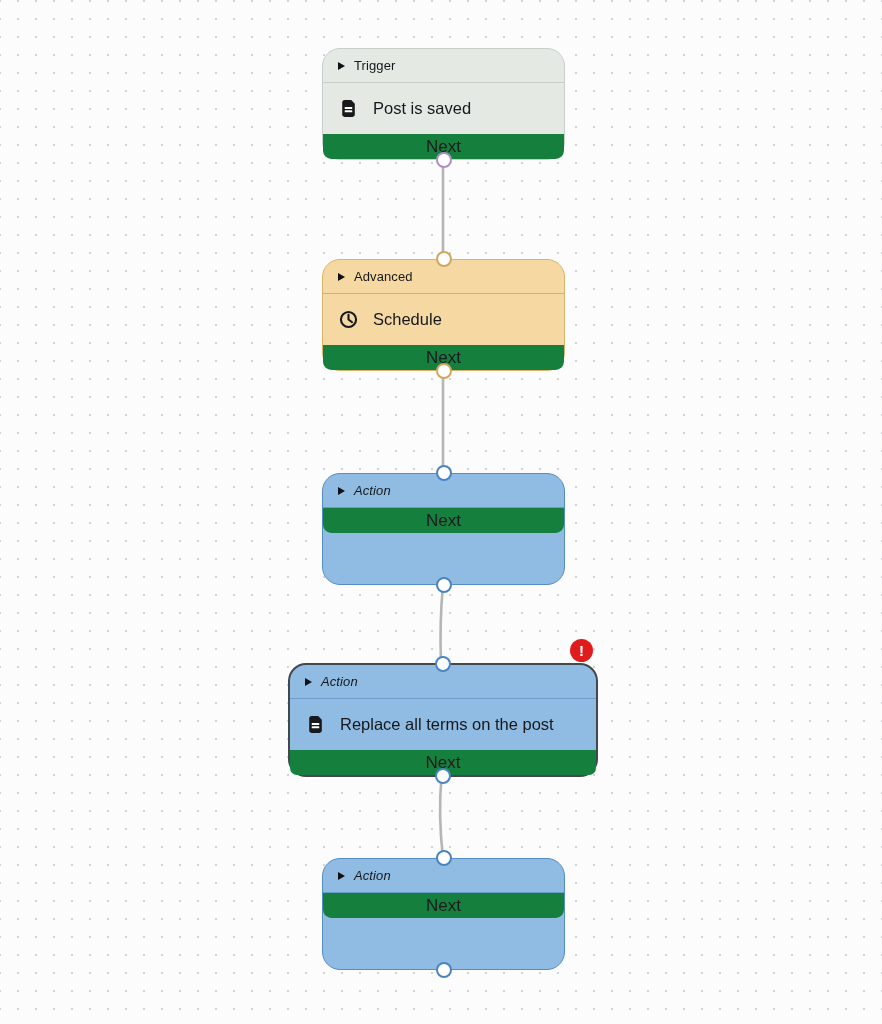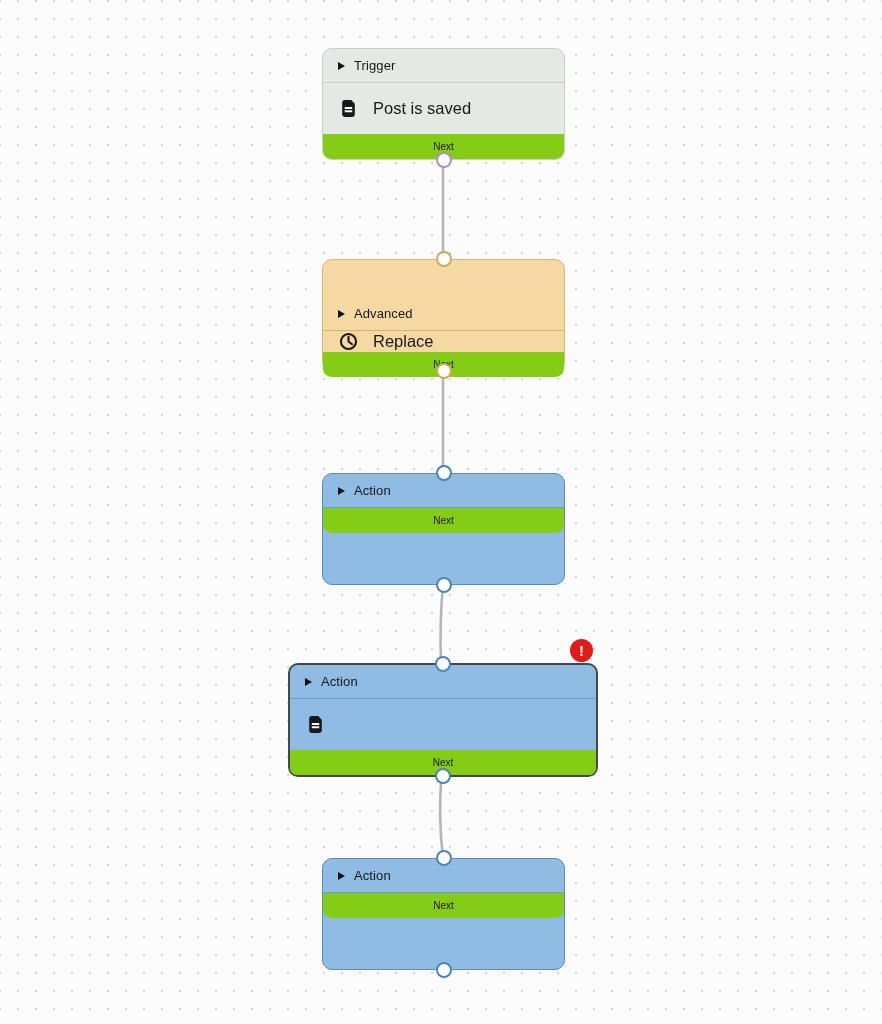--- a/index.html
+++ b/index.html
@@ -20,21 +20,21 @@
   .edges {
     position: absolute; left: 0; top: 0; z-index: 1;
   }
   .edges path {
     stroke: #b5b5b7; stroke-width: 2.6; fill: none; stroke-linecap: round;
   }
   .node {
     position: absolute;
     box-sizing: border-box;
     display: flex; flex-direction: column;
-    border-radius: 10px;
+    border-radius: 18px;
     border: 1.5px solid;
     z-index: 2;
   }
   .node-header {
     height: 33px; flex: 0 0 33px;
     display: flex; align-items: center; gap: 9px;
     padding: 0 15px;
     border-bottom: 1px solid;
     font-size: 13px; color: #16181b;
     letter-spacing: 0.1px;
@@ -48,32 +48,32 @@
   }
   .node-body {
     flex: 1 1 auto;
     display: flex; align-items: center; gap: 14px;
     padding: 0 15px;
     font-size: 16.5px; color: #15181c;
   }
   .node-body svg { flex: 0 0 auto; display: block; }
   .node-footer {
     height: 25px; flex: 0 0 25px;
-    background: #84cc16;
+    background: #15803d;
     border-radius: 0 0 8.5px 8.5px;
     display: flex; align-items: center; justify-content: center;
-    font-size: 10px; color: #1b1b1d; text-align: center;
+    font-size: 17px; color: #1b1b1d; text-align: center;
   }
   
   .trigger  { background: #e4e9e3; border-color: #c8cec9; }
   .trigger  .node-header { border-bottom-color: #c8cec9; }
   .advanced { background: #f6d9a2; border-color: #d9b46d; }
-  .advanced .node-header { border-bottom-color: #d8b267; margin-top: 37px; }
+  .advanced .node-header { border-bottom-color: #d8b267; }
   .action   { background: #90bce3; border-color: #558cc2; }
-  .action   .node-header { border-bottom-color: #6b9ccb; }
+  .action   .node-header { border-bottom-color: #6b9ccb; font-style: italic; }
   .selected { border: 2px solid #43484e; }
   .selected .node-footer { border-radius: 0 0 7px 7px; }
   
   .port {
     position: absolute; left: 50%;
     width: 12px; height: 12px;
     background: #fff;
     border: 2.5px solid;
     border-radius: 50%;
     transform: translateX(-50%);
@@ -133,21 +133,21 @@
       <span class="tri"></span>
       <span>Advanced</span>
     </div>
     <div class="node-body">
       <span>
         <svg width="21" height="21" viewBox="0 0 20 20" fill="none">
           <circle cx="10" cy="10" r="7.2" stroke="#17191c" stroke-width="2"></circle>
           <path d="M10 5.6 L10 10 L13.4 12.6" stroke="#17191c" stroke-width="2" stroke-linecap="round" stroke-linejoin="round"></path>
         </svg>
       </span>
-      <span>Replace</span>
+      <span>Schedule</span>
     </div>
     <div class="node-footer">
       <span>Next</span>
     </div>
     <span class="port port-top"></span>
     <span class="port port-bottom"></span>
   </div>
 
   <div class="node action" style="left:322px; top:473px; width:243px; height:112px;">
     <div class="node-header">
@@ -167,20 +167,21 @@
       <span>Action</span>
     </div>
     <div class="node-body">
       <span>
         <svg width="21" height="21" viewBox="0 0 20 20">
           <path d="M4 4.2 C4 3 5 2 6.2 2 L12.6 2 L16 5.4 L16 15.8 C16 17 15 18 13.8 18 L6.2 18 C5 18 4 17 4 15.8 Z" fill="#17191c"></path>
           <rect x="6.4" y="8.6" width="7.2" height="1.9" rx="0.5" fill="#fff"></rect>
           <rect x="6.4" y="11.7" width="7.2" height="1.9" rx="0.5" fill="#fff"></rect>
         </svg>
       </span>
+      <span>Replace all terms on the post</span>
     </div>
     <div class="node-footer">
       <span>Next</span>
     </div>
     <span class="port port-top"></span>
     <span class="port port-bottom"></span>
   </div>
 
   <div class="node action" style="left:322px; top:858px; width:243px; height:112px;">
     <div class="node-header">

